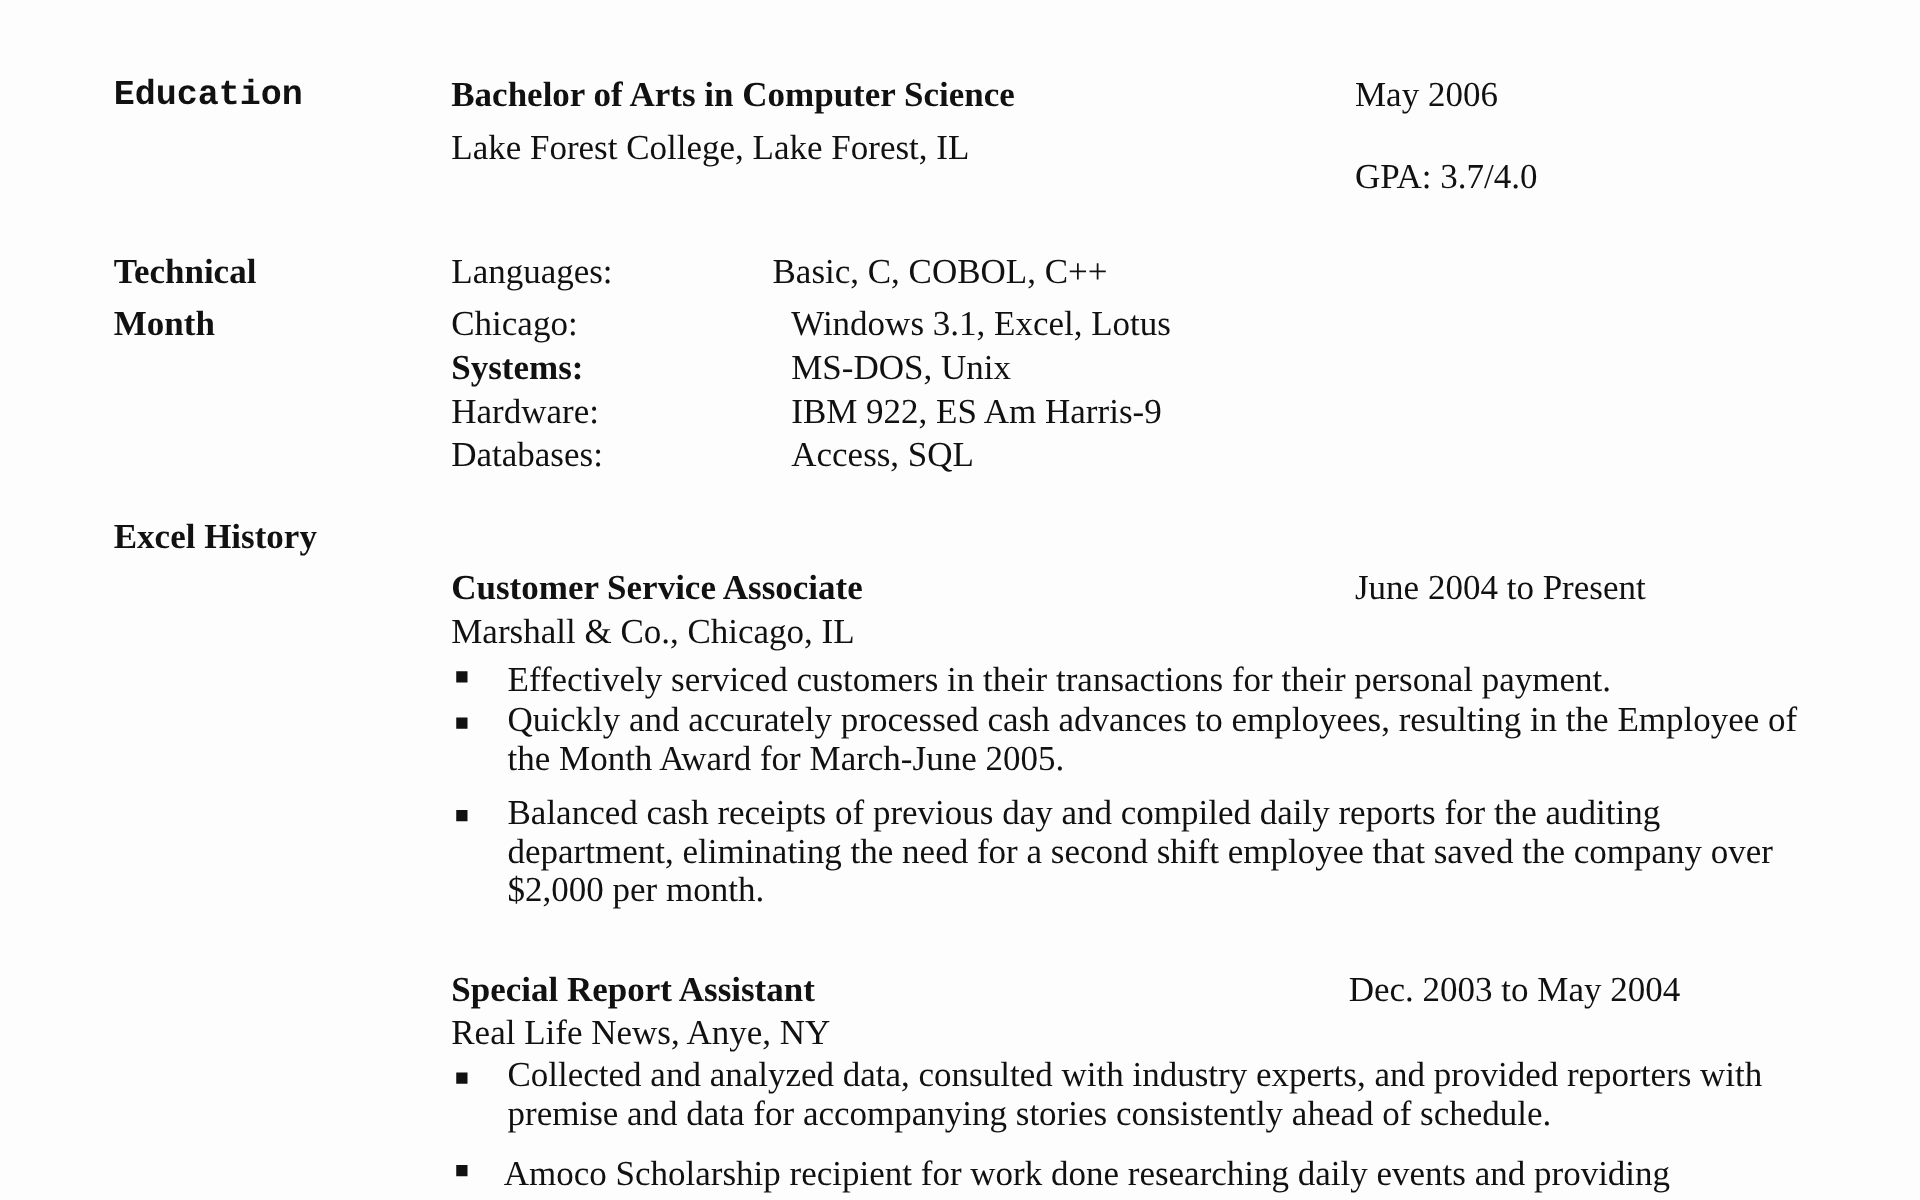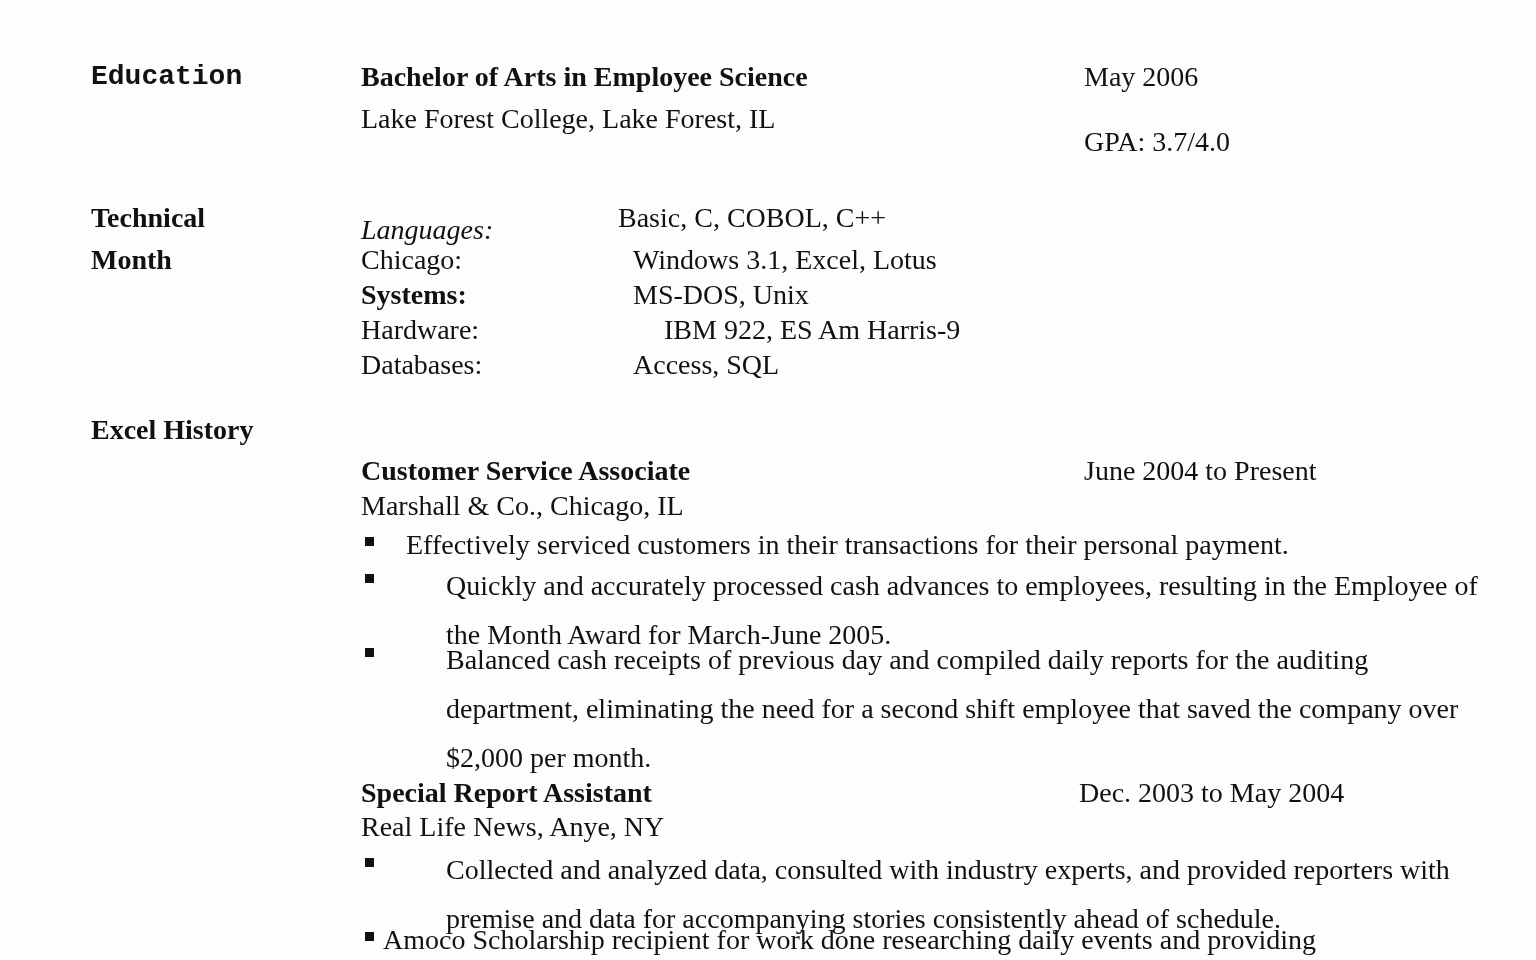--- a/index.html
+++ b/index.html
@@ -17,42 +17,42 @@
       font-size: 28px;
     }
     .abs { position: absolute; white-space: nowrap; line-height: 1; }
     .bold { font-weight: bold; }
     .bullet {
       position: absolute;
       width: 9px;
       height: 9px;
       background: #111;
     }
-    .wrap { white-space: normal; width: 1050px; line-height: 49px; margin-left: 40px; }
+    .wrap { white-space: normal; width: 1050px; line-height: 31px; }
   </style>
 </head>
 <body>
 
 <div class="abs bold" style="left:91px; top:63px;font-family:Liberation Mono, monospace;">Education</div>
-<div class="abs bold" style="left:361px; top:63px;">Bachelor of Arts in Employee Science</div>
+<div class="abs bold" style="left:361px; top:63px;">Bachelor of Arts in Computer Science</div>
 <div class="abs" style="left:1084px; top:63px;">May 2006</div>
 <div class="abs" style="left:361px; top:105px;">Lake Forest College, Lake Forest, IL</div>
 <div class="abs" style="left:1084px; top:105px;margin-top:23px;">GPA:  3.7/4.0</div>
 
 <div class="abs bold" style="left:91px; top:204px;">Technical</div>
 <div class="abs bold" style="left:91px; top:246px;">Month</div>
 
-<div class="abs" style="left:361px; top:216px;font-style:italic;">Languages:</div>
+<div class="abs" style="left:361px; top:204px;">Languages:</div>
 <div class="abs" style="left:618px; top:204px;">Basic, C, COBOL, C++</div>
 <div class="abs" style="left:361px; top:246px;">Chicago:</div>
 <div class="abs" style="left:633px; top:246px;">Windows 3.1, Excel, Lotus</div>
 <div class="abs" style="left:361px; top:281px;font-weight:bold;">Systems:</div>
 <div class="abs" style="left:633px; top:281px;">MS-DOS, Unix</div>
 <div class="abs" style="left:361px; top:316px;">Hardware:</div>
-<div class="abs" style="left:664px; top:316px;text-align:right;">IBM 922, ES Am Harris-9</div>
+<div class="abs" style="left:633px; top:316px;text-align:right;">IBM 922, ES Am Harris-9</div>
 <div class="abs" style="left:361px; top:351px;">Databases:</div>
 <div class="abs" style="left:633px; top:351px;">Access, SQL</div>
 
 <div class="abs bold" style="left:91px; top:416px;">Excel History</div>
 
 <div class="abs bold" style="left:361px; top:457px;">Customer Service Associate</div>
 <div class="abs" style="left:1084px; top:457px;">June 2004 to Present</div>
 <div class="abs" style="left:361px; top:492px;">Marshall &amp; Co., Chicago, IL</div>
 
 <div class="bullet" style="left:365px; top:537px;"></div>
@@ -65,13 +65,13 @@
 <div class="abs wrap" style="left:406px; top:635px; width:1040px;">Balanced cash receipts of previous day and compiled daily reports for the auditing department, eliminating the need for a second shift employee that saved the company over $2,000 per month.</div>
 
 <div class="abs bold" style="left:361px; top:779px;">Special Report Assistant</div>
 <div class="abs" style="left:1036px; top:779px;margin-left:43px;">Dec. 2003 to May 2004</div>
 <div class="abs" style="left:361px; top:813px;">Real Life News, Anye, NY</div>
 
 <div class="bullet" style="left:365px; top:858px;"></div>
 <div class="abs wrap" style="left:406px; top:845px; width:1030px;">Collected and analyzed data, consulted with industry experts, and provided reporters with premise and data for accompanying stories consistently ahead of schedule.</div>
 
 <div class="bullet" style="left:365px; top:932px;"></div>
-<div class="abs" style="left:383px; top:926px;">Amoco Scholarship recipient for work done researching daily events and providing</div>
+<div class="abs" style="left:403px; top:926px;">Amoco Scholarship recipient for work done researching daily events and providing</div>
 
 </body></html>

